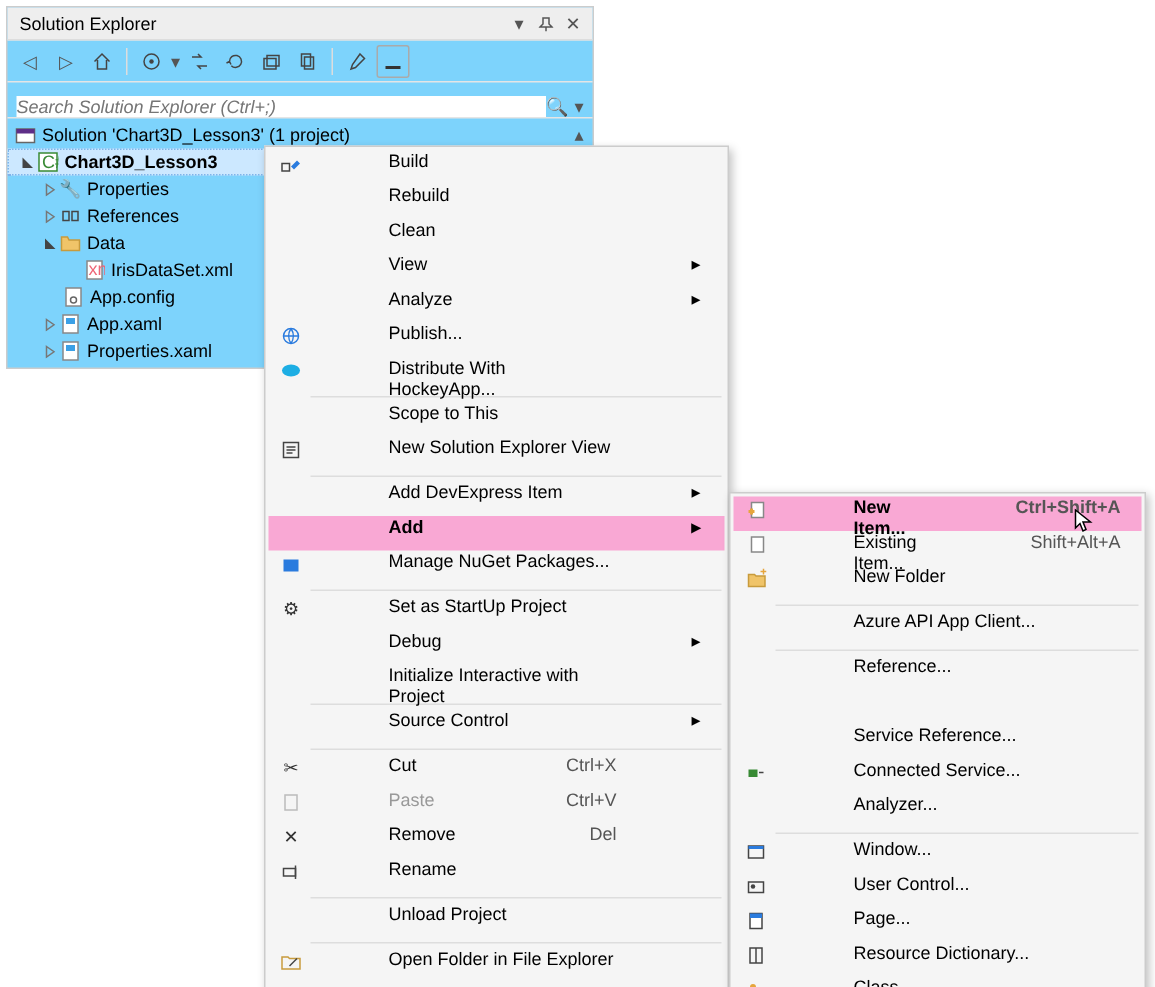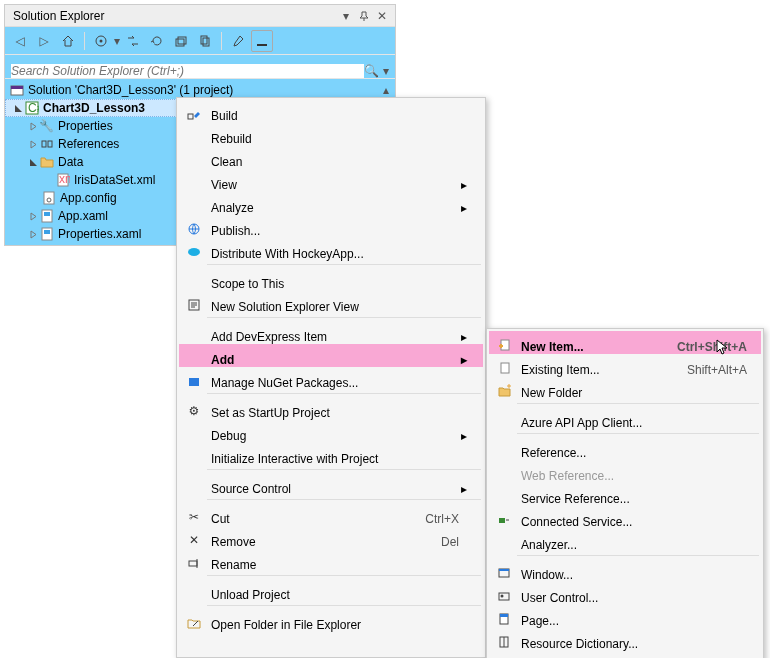--- a/index.html
+++ b/index.html
@@ -17,21 +17,21 @@
 .tree { padding: 2px 0; }
 .trow { display: flex; align-items: center; height: 18px; padding: 0 2px; white-space: nowrap; cursor: pointer; }
 .trow.selrow { background: #cce8ff; border: 1px dotted #7eb4ea; }
 .twist { width: 12px; display: inline-flex; justify-content: center; }
 .twist svg { width: 9px; height: 9px; }
 .tspace { display: inline-block; }
 .ticon { width: 16px; height: 16px; display: inline-flex; align-items: center; justify-content: center; margin-right: 3px; }
 .trow .tlabel { }
 .trow .tlabel.bold { font-weight: bold; }
 .ctxmenu { position: absolute; background: #f5f5f5; border: 1px solid #ccc; box-shadow: 2px 2px 6px rgba(0,0,0,0.25); padding: 2px; }
-.mrow { display: flex; align-items: flex-end; height: 23px; padding: 0 14px 0 4px; cursor: pointer; }
+.mrow { display: flex; align-items: flex-start; height: 23px; padding: 0 14px 0 4px; cursor: pointer; gap: 48px; }
 .mrow:hover, .mrow.hovered { background: #f9a8d4; font-weight: bold; }
 .mrow.disabled { color: #999; cursor: default; }
 .micon { width: 22px; height: 18px; display: inline-flex; align-items: center; justify-content: center; color: #333; }
 .mlabel { flex: 1; padding-left: 6px; }
 .mshort { color: #555; padding-left: 20px; }
 .msub { width: 10px; display: inline-flex; justify-content: center; }
 .msep { height: 1px; background: #ddd; margin: 3px 2px 3px 28px; }
 .cursor { position: absolute; width: 16px; height: 16px; pointer-events: none; }
 </style>
 </head>
@@ -331,20 +331,30 @@
       <span class="mlabel">Source Control</span>
       <span class="msub">▸</span>
     </div>
   <div class="msep"></div>
   <div class="mrow">
       <span class="micon">✂</span>
       <span class="mlabel">Cut</span>
       <span class="mshort">Ctrl+X</span>
       <span class="msub"></span>
     </div>
+  <div class="mrow disabled">
+      <span class="micon">
+        <svg width="14" height="14">
+          <rect x="3" y="2" width="8" height="10" stroke="#bbb" fill="none"></rect>
+        </svg>
+      </span>
+      <span class="mlabel">Paste</span>
+      <span class="mshort">Ctrl+V</span>
+      <span class="msub"></span>
+    </div>
   <div class="mrow">
       <span class="micon">✕</span>
       <span class="mlabel">Remove</span>
       <span class="mshort">Del</span>
       <span class="msub"></span>
     </div>
   <div class="mrow">
       <span class="micon">
         <svg width="14" height="14">
           <rect x="2" y="5" width="8" height="5" stroke="#444" fill="none"></rect>
@@ -412,21 +422,20 @@
       <span class="micon"></span>
       <span class="mlabel">Azure API App Client...</span>
     </div>
   <div class="msep"></div>
   <div class="mrow">
       <span class="micon"></span>
       <span class="mlabel">Reference...</span>
     </div>
   <div class="mrow disabled">
       <span class="micon"></span>
-      <span class="mlabel">Web Reference...</span>
     </div>
   <div class="mrow">
       <span class="micon"></span>
       <span class="mlabel">Service Reference...</span>
     </div>
   <div class="mrow">
       <span class="micon">
         <svg width="14" height="14">
           <rect x="2" y="5" width="6" height="5" fill="#388a34"></rect>
           <path d="M9 7h3" stroke="#444"></path>

